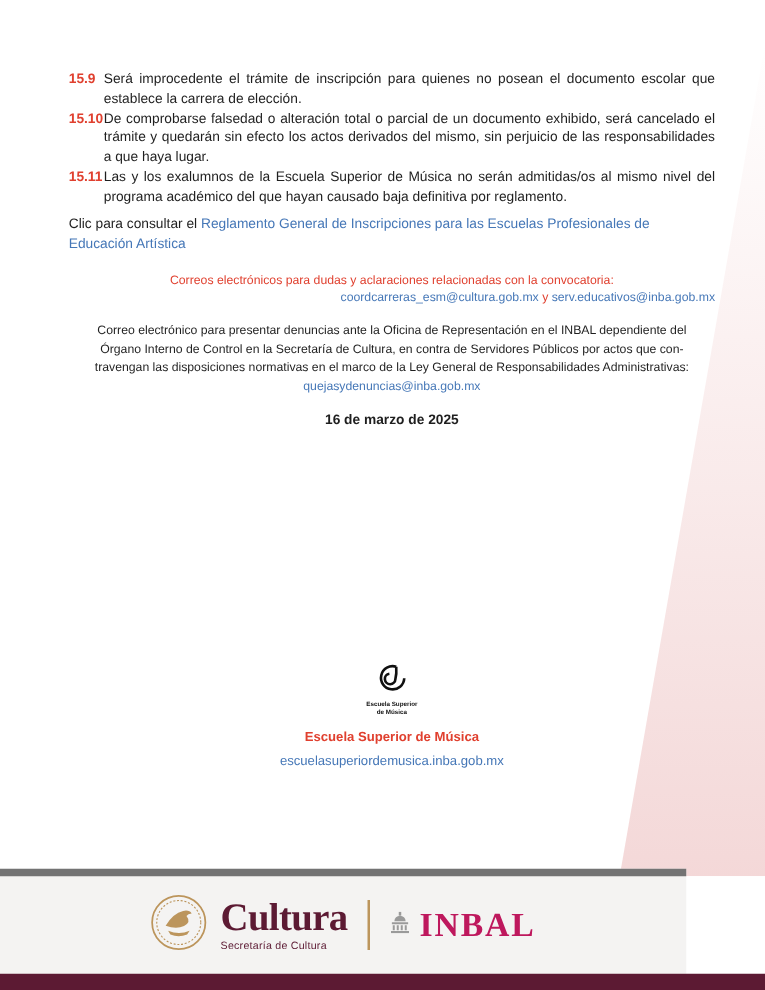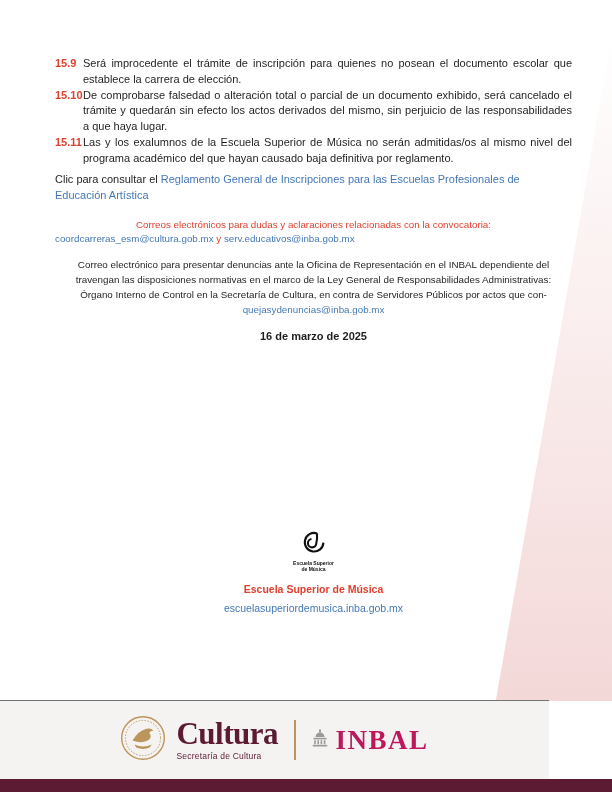--- a/index.html
+++ b/index.html
@@ -18,34 +18,34 @@
     font-size:11px;line-height:15.8px;text-align:justify;margin:0;
     padding-left:28px;text-indent:-28px;
   }
   .item .num{
     display:inline-block;min-width:28px;text-indent:0;
     color:#e0402f;font-weight:bold;
   }
   .consult{margin-top:4px;font-size:11px;line-height:16px;}
   .link{color:#4577b7;text-decoration:none;cursor:pointer;}
   .contact-head{margin-top:15px;text-align:center;font-size:9.8px;line-height:14px;color:#e0402f;}
-  .contact-emails{text-align:left;font-size:9.8px;line-height:14px;}
+  .contact-emails{text-align:right;font-size:9.8px;line-height:14px;}
   .contact-emails .sep{color:#e0402f;}
   .complaints{margin-top:11px;text-align:center;font-size:9.8px;line-height:15px;white-space:nowrap;}
   .complaints .cline{white-space:nowrap;}
   .date-line{margin-top:13px;text-align:center;font-size:11px;font-weight:bold;}
   .esm-logo{margin-top:188px;text-align:center;}
   .esm-logo .glyph{display:inline-block;}
   .esm-logo .tiny{font-size:5px;font-weight:bold;line-height:6px;color:#111;}
   .school-name{margin-top:11px;text-align:center;font-size:10.5px;font-weight:bold;color:#e0402f;}
   .school-addr{text-align:center;font-size:9.8px;line-height:13.5px;color:#e4544d;margin-top:2px;}
   .school-web{text-align:center;font-size:10.5px;margin-top:7px;}
   .footer-band{
     position:absolute;left:0;bottom:13px;width:549px;height:78px;z-index:2;
-    background:#f4f3f2;border-top:1px solid #737373;
+    background:#f4f3f2;border-top:6px solid #737373;
     display:flex;align-items:center;justify-content:center;
   }
   .cultura-lockup{display:flex;align-items:center;}
   .cultura-text{margin-left:10px;}
   .cultura-wordmark{
     font-family:"Liberation Serif", serif;font-weight:bold;
     font-size:31px;line-height:30px;color:#5c1a33;letter-spacing:-0.5px;
   }
   .cultura-subtitle{font-size:8.5px;font-weight:normal;color:#5c1a33;letter-spacing:0.2px;margin-top:2px;}
   .gold-divider{width:1.5px;height:40px;background:#bc955c;margin:0 14px 0 16px;}
@@ -74,22 +74,22 @@
       <span class="num">15.11</span><span>Las y los exalumnos de la Escuela Superior de Música no serán admitidas/os al mismo nivel del programa académico del que hayan causado baja definitiva por reglamento.</span>
     </p>
 
     <p class="consult"><span>Clic para consultar el </span><a class="link">Reglamento General de Inscripciones para las Escuelas Profesionales de Educación Artística</a></p>
 
     <div class="contact-head">Correos electrónicos para dudas y aclaraciones relacionadas con la convocatoria:</div>
     <div class="contact-emails"><a class="link">coordcarreras_esm@cultura.gob.mx</a><span class="sep"> y </span><a class="link">serv.educativos@inba.gob.mx</a></div>
 
     <div class="complaints">
       <div class="cline">Correo electrónico para presentar denuncias ante la Oficina de Representación en el INBAL dependiente del</div>
+      <div class="cline">Órgano Interno de Control en la Secretaría de Cultura, en contra de Servidores Públicos por actos que con-</div>
       <div class="cline">travengan las disposiciones normativas en el marco de la Ley General de Responsabilidades Administrativas:</div>
-      <div class="cline">Órgano Interno de Control en la Secretaría de Cultura, en contra de Servidores Públicos por actos que con-</div>
       <div class="cline"><a class="link">quejasydenuncias@inba.gob.mx</a></div>
     </div>
 
     <div class="date-line">16 de marzo de 2025</div>
 
     <div class="esm-logo">
       <span class="glyph">
         <svg width="24" height="26" viewBox="0 0 24 26" aria-hidden="true">
           <path d="M15 3.4 A 9.3 9.3 0 1 0 21.4 12.6" fill="none" stroke="#111" stroke-width="2.1"></path>
           <path d="M15 3.4 q 0.4 6 -0.7 9.9 a 4.2 4.2 0 1 1 -4.8 -4.3" fill="none" stroke="#111" stroke-width="2.1"></path>

